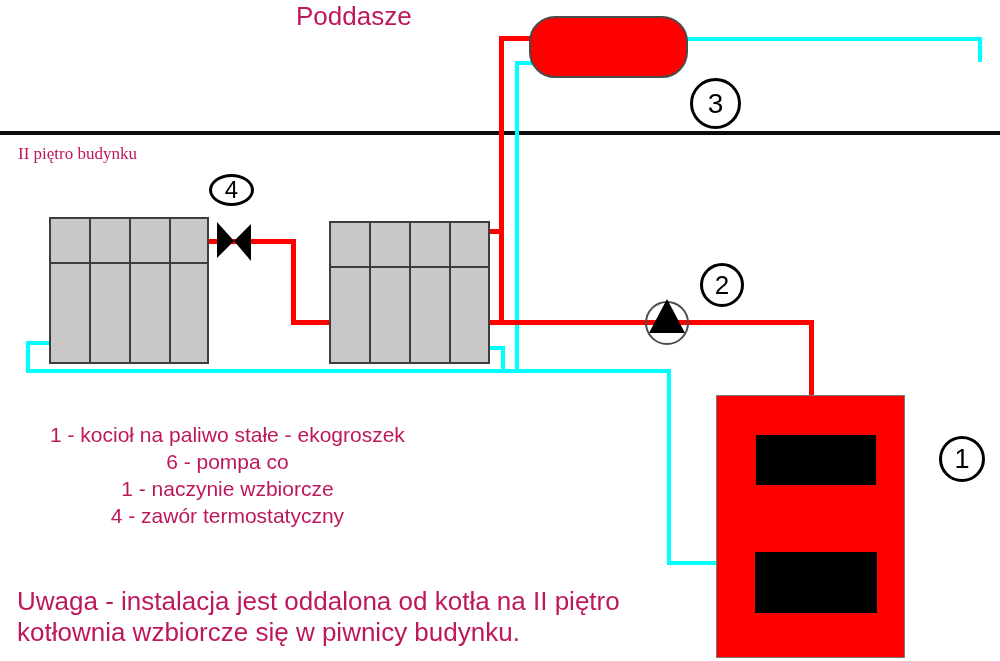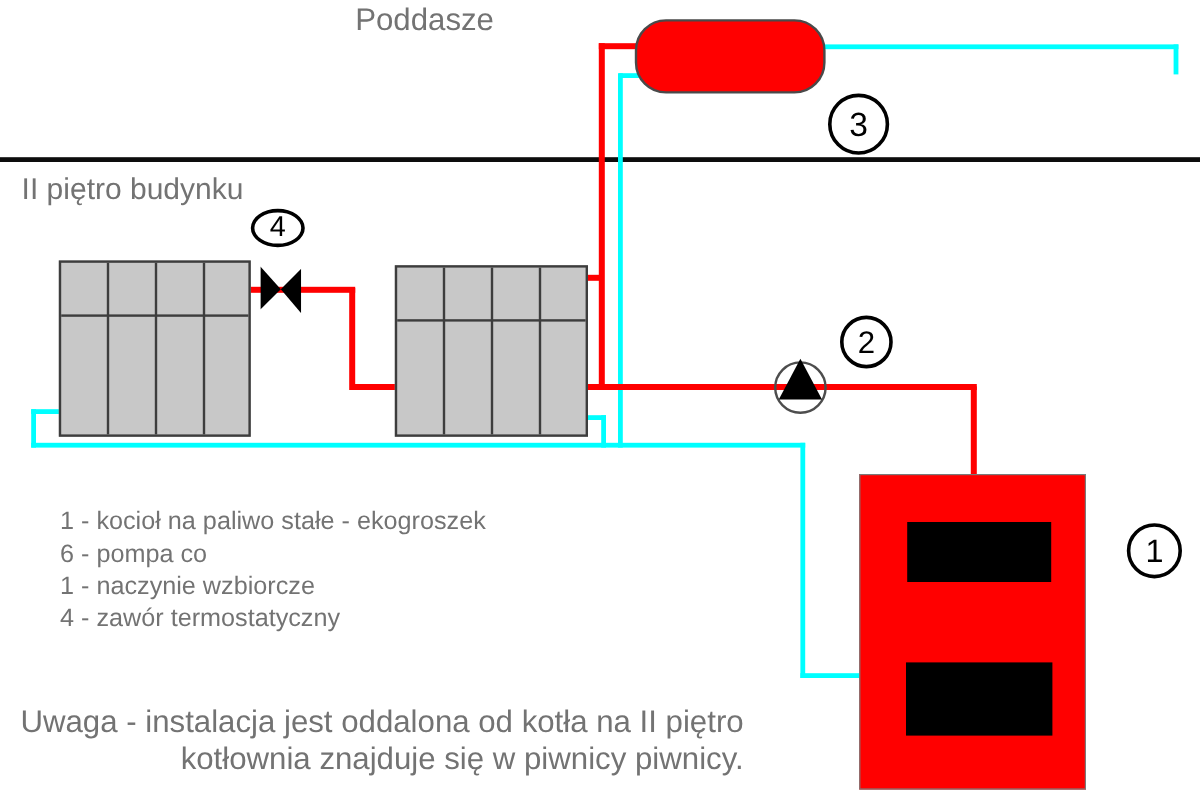--- a/index.html
+++ b/index.html
@@ -30,25 +30,25 @@
   .boiler-slot{position:absolute;background:#000;}
   .slot1{left:756px;top:435px;width:120px;height:50px;}
   .slot2{left:755px;top:552px;width:122px;height:61px;}
   .marker{position:absolute;border:3px solid #000;border-radius:50%;background:#fff;
         display:flex;align-items:center;justify-content:center;
         font-size:27px;color:#000;}
   .m1{left:939px;top:436px;width:46px;height:46px;}
   .m2{left:700px;top:263px;width:44px;height:44px;font-size:26px;}
   .m3{left:690px;top:78px;width:51px;height:51px;font-size:28px;}
   .m4{left:209px;top:174px;width:45px;height:32px;font-size:24px;}
-  .txt{position:absolute;color:#737373;white-space:nowrap;}
+  .txt{position:absolute;color:#be185d;white-space:nowrap;}
   .title{left:296px;top:1px;font-size:26px;}
-  .floor-label{left:18px;top:144px;font-size:25px;}
-  .legend{left:50px;top:421px;font-size:21px;line-height:27px;}
-  .note{left:17px;top:586px;font-size:26px;line-height:31px;text-align:right;}
+  .floor-label{left:18px;top:144px;font-size:17px;font-family:Liberation Serif, serif;}
+  .legend{left:50px;top:421px;font-size:21px;line-height:27px;text-align:center;}
+  .note{left:17px;top:586px;font-size:26px;line-height:31px;}
 </style>
 </head>
 <body>
 
 <div class="stage">
 
   <div class="floor-line"></div>
 
   <div class="pc" style="left:640px;top:37px;width:342px;height:4px;"></div>
   <div class="pc" style="left:978px;top:37px;width:4px;height:25px;"></div>
@@ -117,16 +117,16 @@
 
   <div class="txt legend">
     <div>1 - kocioł na paliwo stałe - ekogroszek</div>
     <div>6 - pompa co</div>
     <div>1 - naczynie wzbiorcze</div>
     <div>4 - zawór termostatyczny</div>
   </div>
 
   <div class="txt note">
     <div>Uwaga - instalacja jest oddalona od kotła na II piętro</div>
-    <div>kotłownia znajduje się w piwnicy piwnicy.</div>
+    <div>kotłownia wzbiorcze się w piwnicy budynku.</div>
   </div>
 
 </div>
 
 </body></html>

